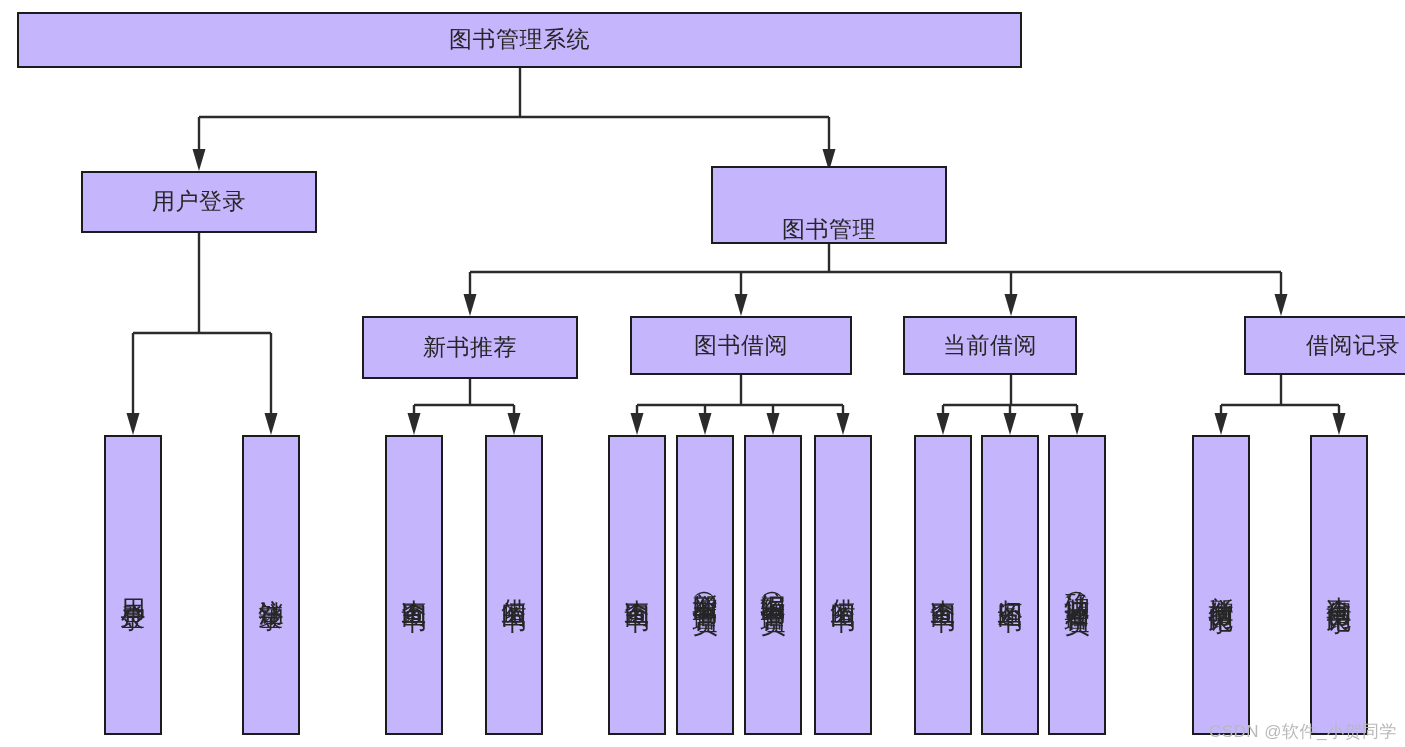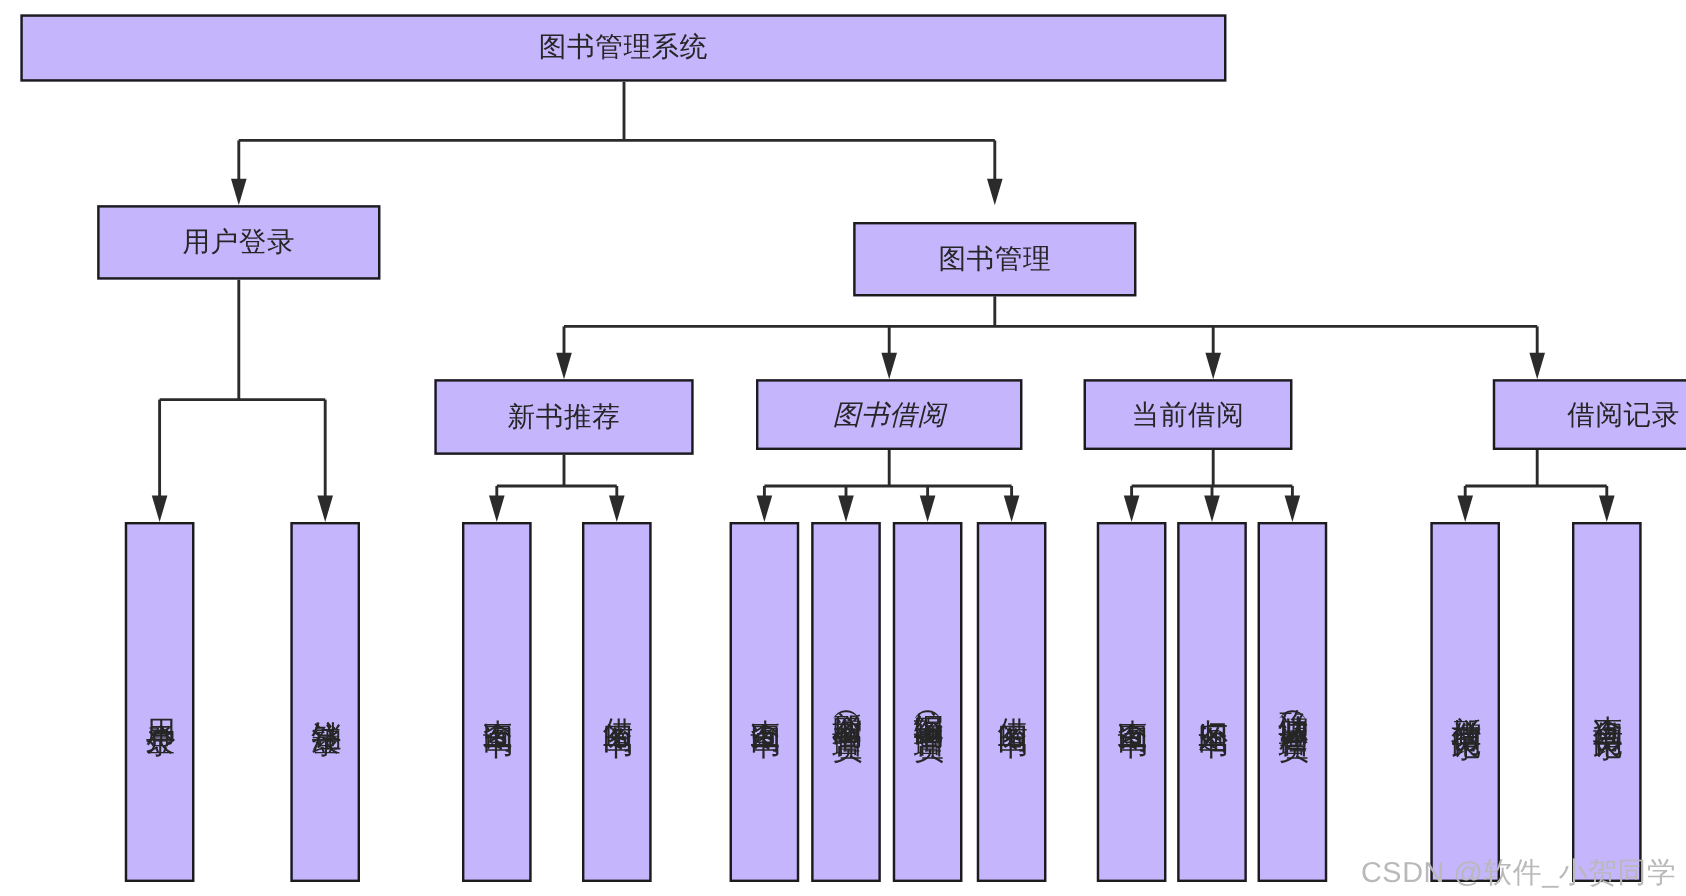--- a/index.html
+++ b/index.html
@@ -68,21 +68,21 @@
     fill: none;
   }
   svg.connectors polygon.arrow-head {
     fill: #2b2b2b;
     stroke: none;
   }
   #watermark {
     position: absolute;
     right: 8px;
     bottom: 4px;
-    font-size: 24px;
+    font-size: 17px;
     color: #b9b9b9;
     white-space: nowrap;
     letter-spacing: 0.5px;
     font-family: "Liberation Sans", "DejaVu Sans", sans-serif;
   }
 </style>
 </head>
 <body>
 
 <div id="diagram-root">
@@ -140,27 +140,27 @@
       <line x1="1339" y1="405" x2="1339" y2="416"></line>
       <polygon class="arrow-head" points="1332.5,413 1345.5,413 1339,435"></polygon>
     </svg>
   <div id="node-layer">
       <div class="node horizontal" style="left: 17px; top: 12px; width: 1005px; height: 56px;">
         <span class="node-label">图书管理系统</span>
       </div>
       <div class="node horizontal" style="left: 81px; top: 171px; width: 236px; height: 62px;">
         <span class="node-label">用户登录</span>
       </div>
-      <div class="node horizontal" style="left: 711px; top: 185px; width: 236px; height: 62px;">
+      <div class="node horizontal" style="left: 711px; top: 166px; width: 236px; height: 78px; align-items: flex-end;">
         <span class="node-label">图书管理</span>
       </div>
       <div class="node horizontal" style="left: 362px; top: 316px; width: 216px; height: 63px;">
         <span class="node-label">新书推荐</span>
       </div>
-      <div class="node horizontal" style="left: 630px; top: 316px; width: 222px; height: 59px; font-style: italic;">
+      <div class="node horizontal" style="left: 630px; top: 316px; width: 222px; height: 59px;">
         <span class="node-label">图书借阅</span>
       </div>
       <div class="node horizontal" style="left: 903px; top: 316px; width: 174px; height: 59px;">
         <span class="node-label">当前借阅</span>
       </div>
       <div class="node horizontal" style="left: 1244px; top: 316px; width: 218px; height: 59px;">
         <span class="node-label">借阅记录</span>
       </div>
       <div class="node vertical" style="left: 104px; top: 435px; width: 58px; height: 300px;">
         <span class="node-label">用户登录</span>

